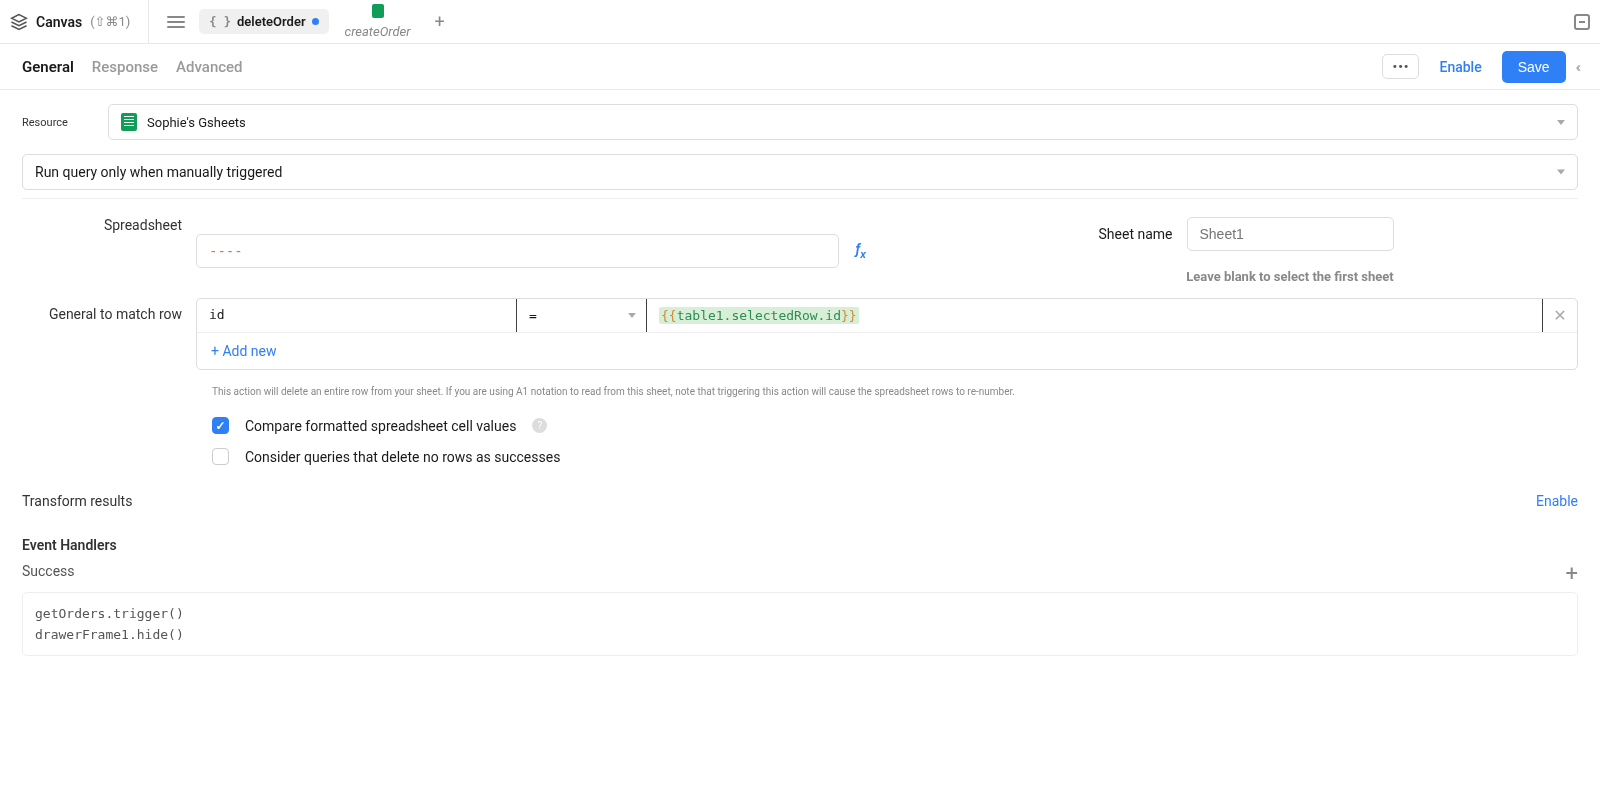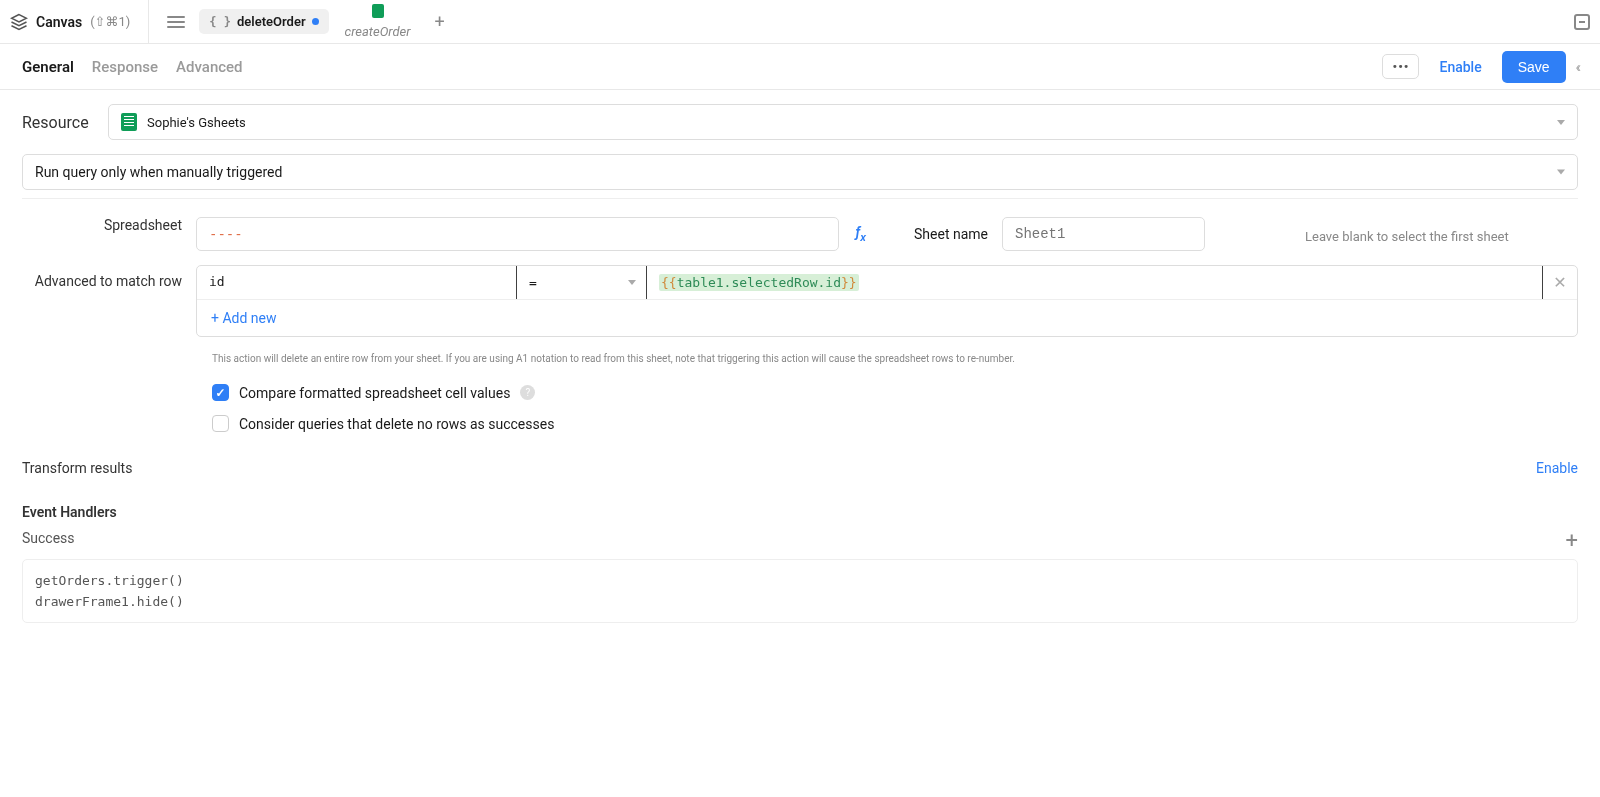--- a/index.html
+++ b/index.html
@@ -30,53 +30,53 @@
   .subnav-right { margin-left:auto; display:flex; align-items:center; gap:10px; }
   .dots-btn { border:1px solid #ddd; border-radius:5px; padding:4px 9px; cursor:pointer; font-weight:700; letter-spacing:1px; color:#555;}
   .preview-btn { color:#2f7ff6; font-weight:500; cursor:pointer; font-size:14px; padding:6px 10px;}
   .save-btn { background:#2f7ff6; color:#fff; font-weight:500; border:none; border-radius:5px; padding:8px 16px; cursor:pointer; font-size:14px;}
   .collapse-icon { color:#aaa; font-size:14px; cursor:pointer; letter-spacing:-3px;}
   
   .content { padding: 14px 22px; }
   
   .row { display:flex; align-items:center; margin-bottom:14px; gap:14px; }
   .label { width: 160px; text-align:right; color:#333; font-size:14px; flex-shrink:0;}
-  .label-left { text-align:left; width:auto; color:#333; font-size:16px;}
+  .label-left { text-align:left; width:auto; color:#333; font-size:11px;}
   
   .select-box { flex:1; border:1px solid #ddd; border-radius:5px; padding:8px 12px; display:flex; align-items:center; gap:10px; cursor:pointer; position:relative; background:#fff;}
   .select-box::after { content:""; position:absolute; right:12px; width:0; height:0; border-left:4px solid transparent; border-right:4px solid transparent; border-top:5px solid #aaa;}
   .gsheet-icon { width:16px; height:18px; background:#0f9d58; border-radius:2px; position:relative;}
   .gsheet-icon::after { content:""; position:absolute; inset:3px; background: repeating-linear-gradient(#fff 0 1px, transparent 1px 3px);}
   
   .full-select { border:1px solid #ddd; border-radius:5px; padding:9px 12px; cursor:pointer; position:relative; background:#fff; font-size:14px;}
   .full-select::after { content:""; position:absolute; right:12px; top:50%; transform:translateY(-50%); width:0; height:0; border-left:4px solid transparent; border-right:4px solid transparent; border-top:5px solid #aaa;}
   
   .divider { height:1px; background:#eee; margin: 8px 0 18px 0; }
   
   .input-box { border:1px solid #ddd; border-radius:5px; padding:8px 12px; background:#fff; font-size:14px; }
   .input-dashed { font-family: monospace; color:#e0704b; }
   .fx-btn { color:#2f7ff6; font-style:italic; font-weight:600; font-size:14px; cursor:pointer; padding:0 6px;}
-  .hint { color:#888; font-size:13px; margin-top:12px; margin-left: 100px;}
+  .hint { color:#888; font-size:13px; margin-top:18px; margin-left: 100px; font-weight: bold;}
   
   .filter-group { border:1px solid #ddd; border-radius:5px; background:#fff; flex:1; }
   .filter-row { display:flex; align-items:stretch; border-bottom:1px solid #eee; }
   .filter-cell { padding:8px 12px; font-family: monospace; font-size:13px; border-right:1px solid #404040; }
   .filter-key { flex: 0 0 320px; }
   .filter-op { flex: 0 0 130px; position:relative; display:flex; align-items:center; }
   .filter-op::after { content:""; position:absolute; right:10px; width:0; height:0; border-left:4px solid transparent; border-right:4px solid transparent; border-top:5px solid #aaa;}
   .filter-val { flex:1; display:flex; align-items:center; }
   .code-templ { background:#d7efd7; padding:1px 2px; border-radius:2px; }
   .code-brace { color:#d0893a; }
   .code-prop { color:#2e8b57; }
   .filter-del { flex:0 0 34px; display:flex; align-items:center; justify-content:center; color:#aaa; cursor:pointer; font-size:16px;}
   .add-new { padding:10px 14px; color:#2f7ff6; cursor:pointer; font-size:14px;}
   
   .note { color:#888; font-size:10px; margin: 14px 0 18px 190px; line-height:1.5; max-width: 1320px;}
   
-  .check-row { display:flex; align-items:center; gap:10px; margin-left:190px; margin-bottom:14px; font-size:14px;}
+  .check-row { display:flex; align-items:center; gap:16px; margin-left:190px; margin-bottom:14px; font-size:14px;}
   .checkbox { width:17px; height:17px; border:1.5px solid #ccc; border-radius:4px; cursor:pointer; display:flex; align-items:center; justify-content:center;}
   .checkbox.checked { background:#2f7ff6; border-color:#2f7ff6; }
   .checkbox.checked::after { content:"✓"; color:#fff; font-size:12px; font-weight:700;}
   .help-icon { width:15px; height:15px; border-radius:50%; background:#ddd; color:#fff; font-size:10px; display:flex; align-items:center; justify-content:center; cursor:pointer;}
   
   .section-hdr { display:flex; align-items:center; margin: 28px 0 8px 0; }
   .section-title { font-size:14px; color:#333; }
   .section-bold { font-weight:600; }
   .enable-link { margin-left:auto; color:#2f7ff6; cursor:pointer; font-size:14px;}
   .plus-right { margin-left:auto; color:#888; font-size:22px; cursor:pointer;}
@@ -155,32 +155,32 @@
   <div class="divider"></div>
 
 
   <div class="row" style="align-items:flex-start;">
     <div class="label">Spreadsheet</div>
     <div style="flex:1; display:flex; gap:30px;">
       <div style="display:flex; align-items:center; gap:10px; flex:1;">
         <div class="input-box input-dashed" style="flex:1;">----</div>
         <span class="fx-btn">ƒ<sub>x</sub></span>
       </div>
-      <div style="flex:1; display:flex; ">
+      <div style="flex:1; display:flex; flex-direction:column;align-items:center;">
         <div style="display:flex; align-items:center; gap:14px;">
           <div style="width:86px; text-align:right; font-size:14px;">Sheet name</div>
-          <input class="input-box" style="flex: 1 1 0%; color: rgb(170, 170, 170); font-family: Liberation Mono, monospace;" placeholder="Sheet1">
+          <input class="input-box" style="flex: 1 1 0%; color: rgb(170, 170, 170);" placeholder="Sheet1">
         </div>
         <div class="hint">Leave blank to select the first sheet</div>
       </div>
     </div>
   </div>
 
   <div class="row" style="align-items:flex-start;">
-    <div class="label" style="padding-top:8px;">Advanced to match row</div>
+    <div class="label" style="padding-top:8px;">General to match row</div>
     <div class="filter-group">
       <div class="filter-row">
         <div class="filter-cell filter-key">id</div>
         <div class="filter-cell filter-op">=</div>
         <div class="filter-cell filter-val">
           <span class="code-templ"><span class="code-brace">{{</span><span class="code-prop">table1.selectedRow.id</span><span class="code-brace">}}</span></span>
         </div>
         <div class="filter-del">✕</div>
       </div>
       <div class="add-new">+ Add new</div>

